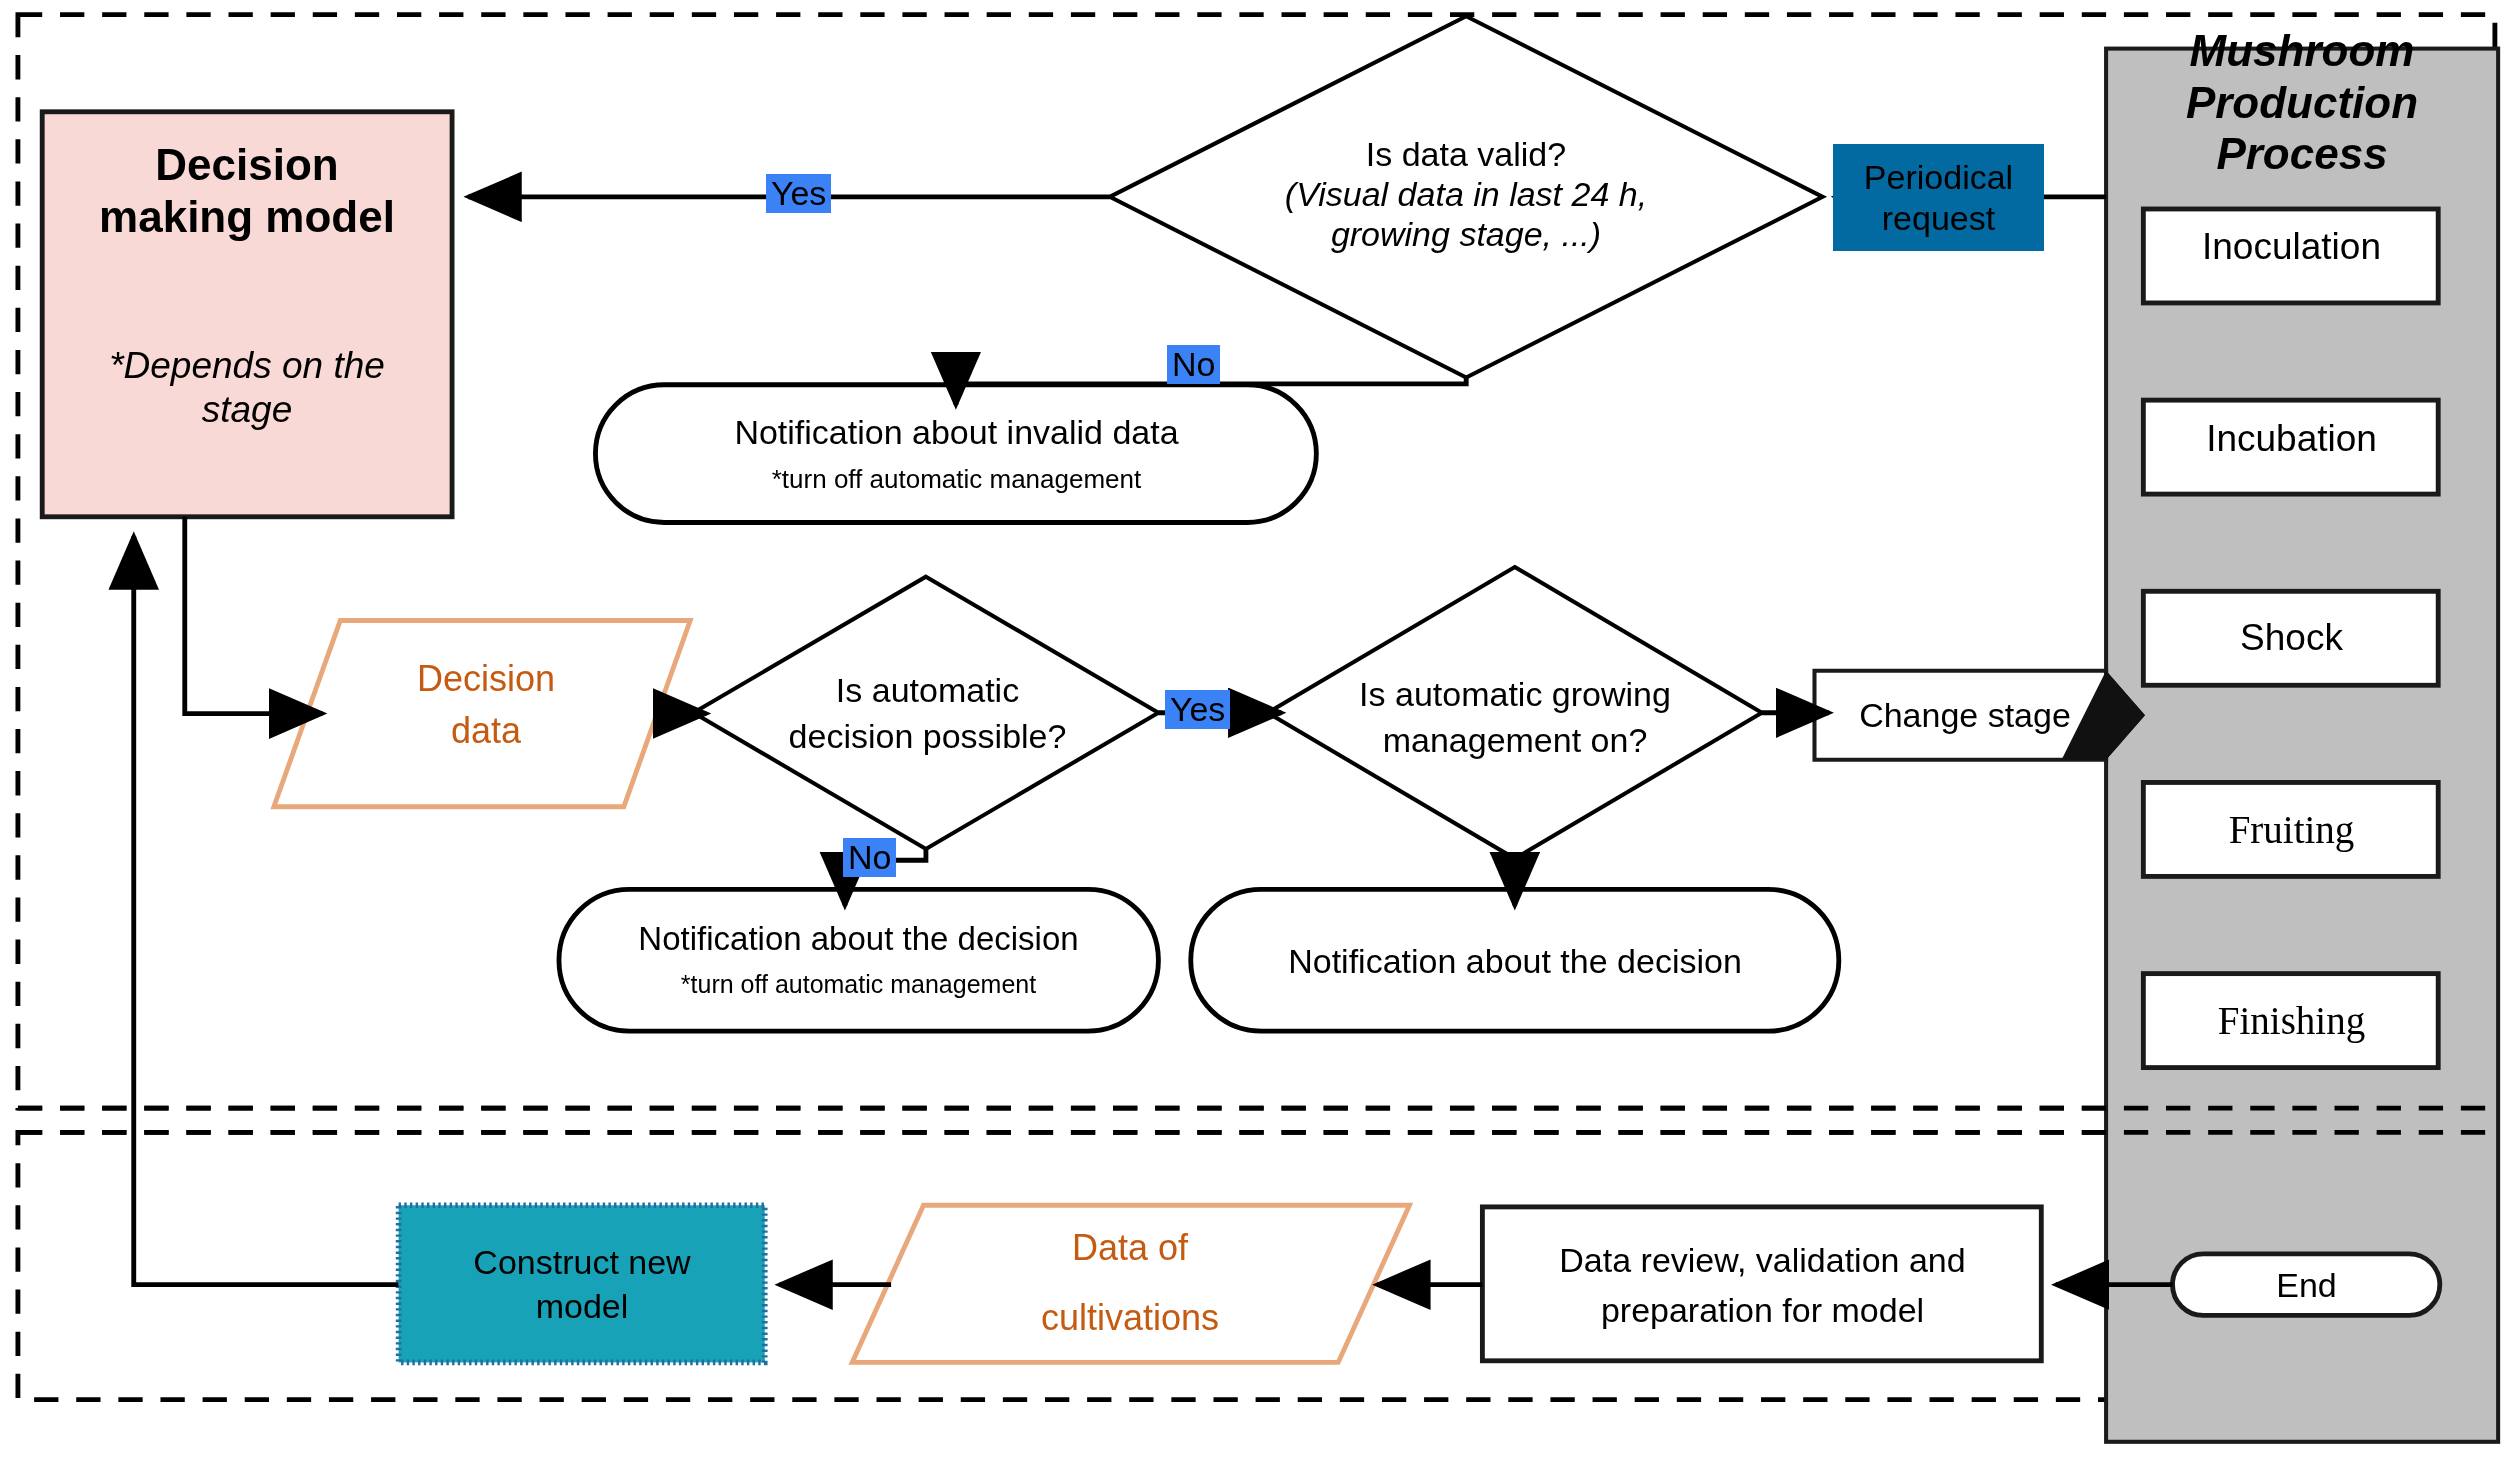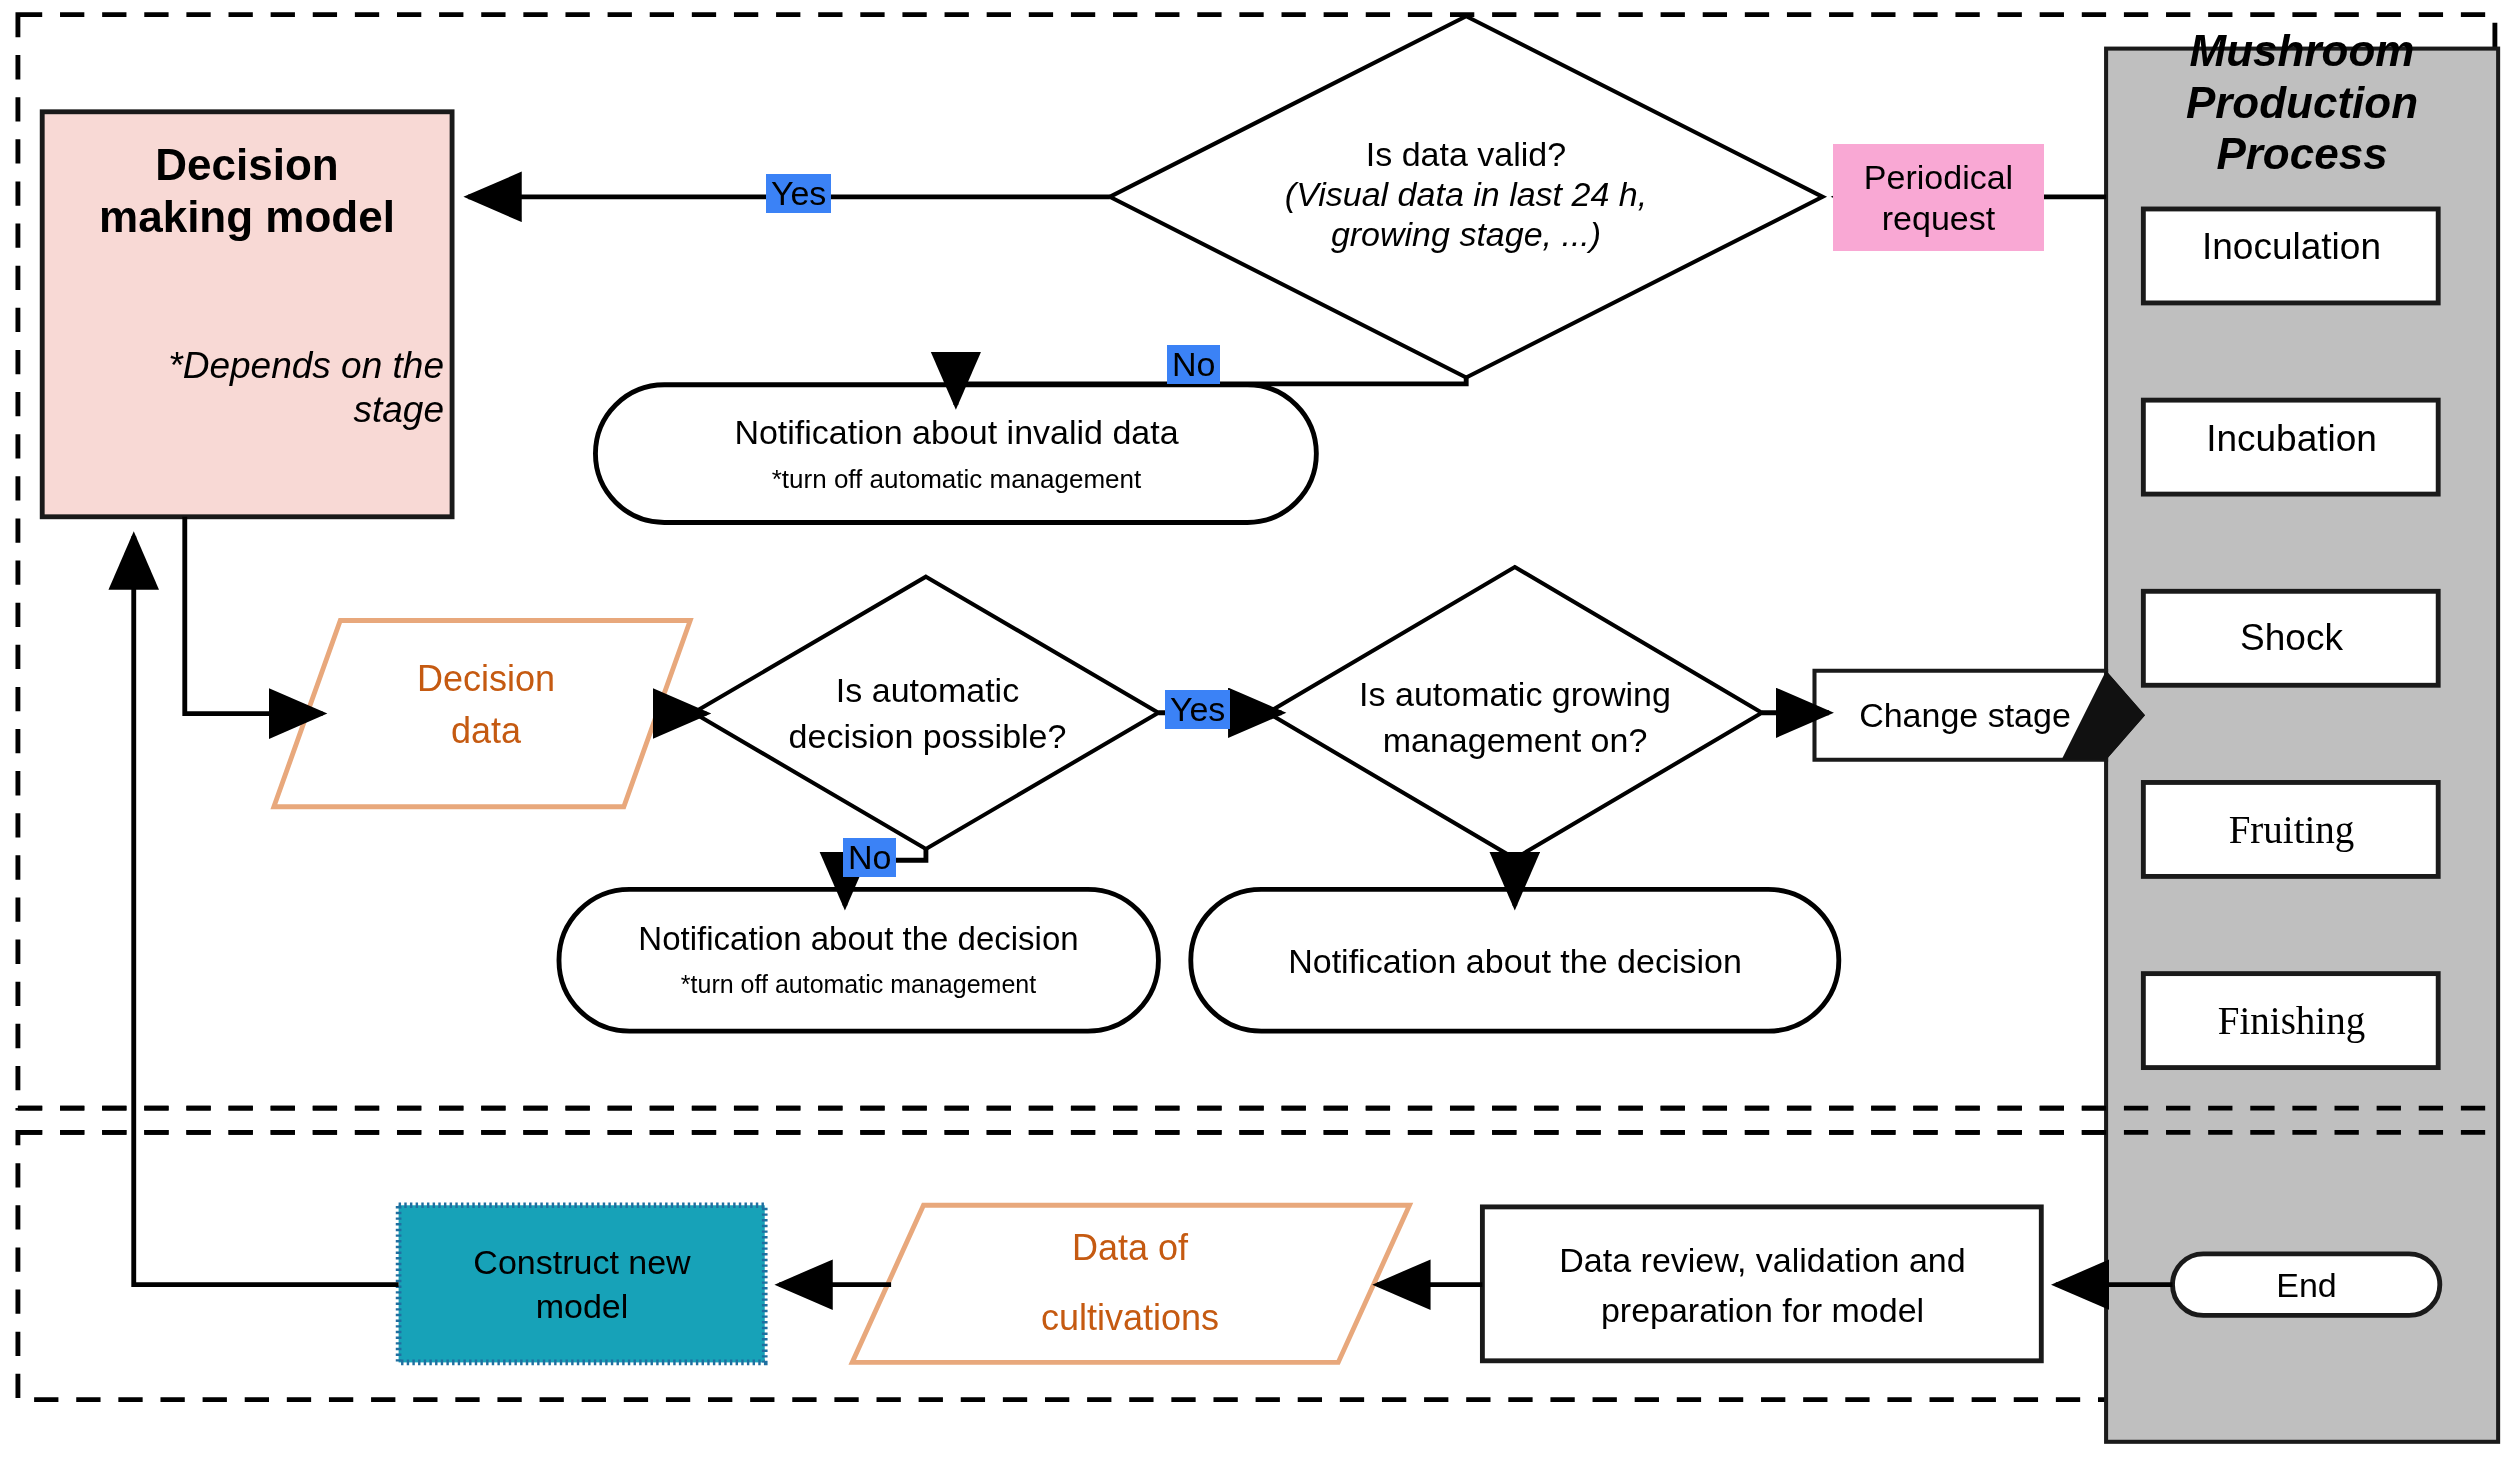--- a/index.html
+++ b/index.html
@@ -156,21 +156,21 @@
   <div class="nodelbl" style="left:2144px;top:591px;width:295px;height:94px;font-size:37px;">Shock</div>
   <div class="nodelbl serif" style="left:2144px;top:783px;width:295px;height:94px;font-size:39px;">Fruiting</div>
   <div class="nodelbl serif" style="left:2144px;top:974px;width:295px;height:94px;font-size:39px;">Finishing</div>
 
   <div class="nodelbl" style="left:2173px;top:1254px;width:267px;height:62px;font-size:34px;">End</div>
 
   <div class="nodelbl col bold" style="left:50px;top:122px;width:394px;height:138px;font-size:44px;">
     <span>Decision</span>
     <span>making model</span>
   </div>
-  <div class="nodelbl col ital" style="left:50px;top:344px;width:394px;height:122px;font-size:37px;align-items:flex-end;justify-content:flex-start;">
+  <div class="nodelbl col ital" style="left:50px;top:344px;width:394px;height:122px;font-size:37px;align-items:center;justify-content:flex-start;">
     <span>*Depends on the</span>
     <span>stage</span>
   </div>
 
   <div class="nodelbl col" style="left:1158px;top:113px;width:616px;height:162px;font-size:34px;">
     <span>Is data valid?</span>
     <span class="ital">(Visual data in last 24 h,</span>
     <span class="ital">growing stage, ...)</span>
   </div>
 
@@ -211,21 +211,21 @@
   <div class="nodelbl col orange" style="left:879px;top:1214px;width:502px;height:138px;font-size:36px;gap:28px;">
     <span>Data of</span>
     <span>cultivations</span>
   </div>
 
   <div class="nodelbl col" style="left:399px;top:1211px;width:366px;height:146px;font-size:34px;gap:4px;text-align:center;">
     <span>Construct new</span>
     <span>model</span>
   </div>
 
-  <div class="nodelbl col" style="left:1833px;top:144px;width:211px;height:107px;font-size:34px;background:#f9a8d4;">
+  <div class="nodelbl col" style="left:1833px;top:144px;width:211px;height:107px;font-size:34px;background:#0369a1;">
     <span>Periodical</span>
     <span>request</span>
   </div>
 
   <div class="edgelbl" style="left:766px;top:174px;font-size:34px;">Yes</div>
 
   <div class="edgelbl" style="left:1167px;top:345px;font-size:34px;">No</div>
 
   <div class="edgelbl" style="left:843px;top:838px;font-size:34px;">No</div>
 

